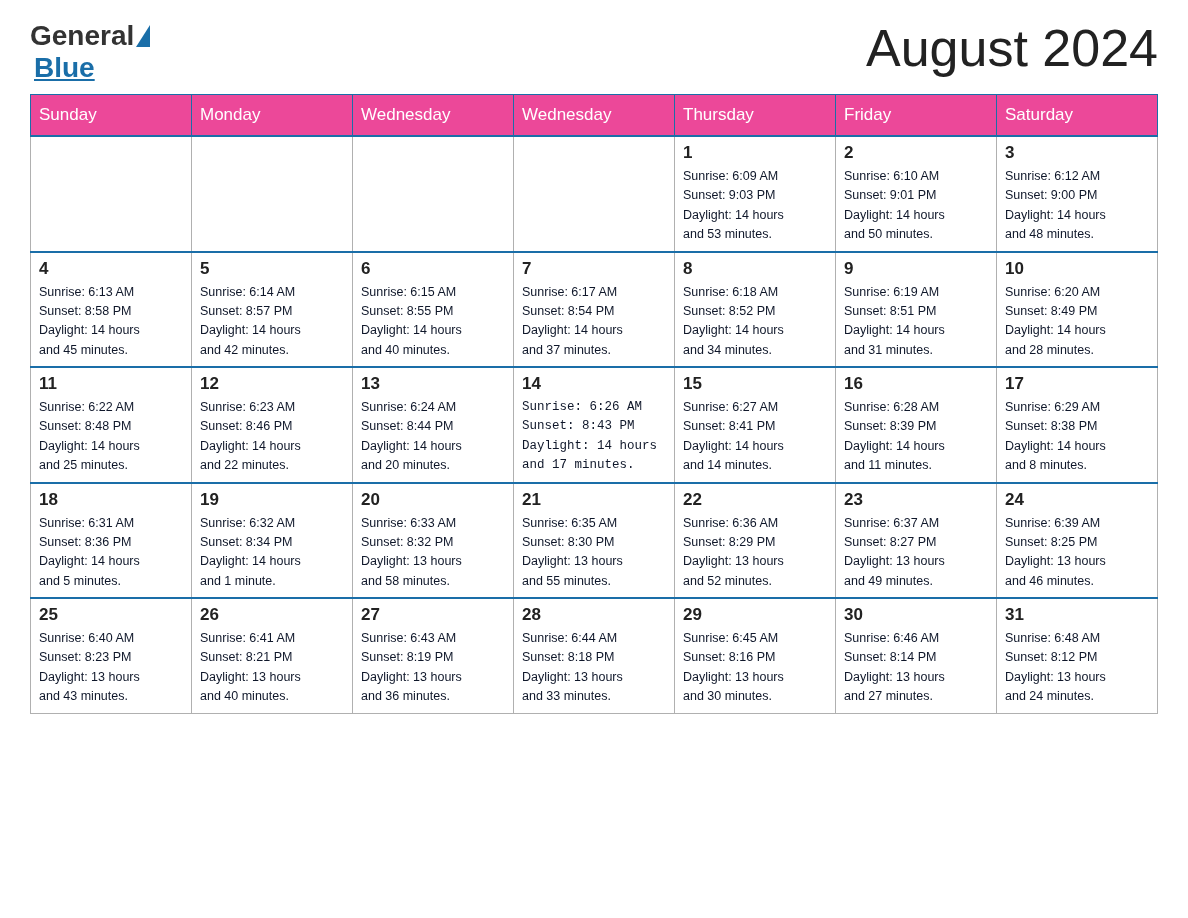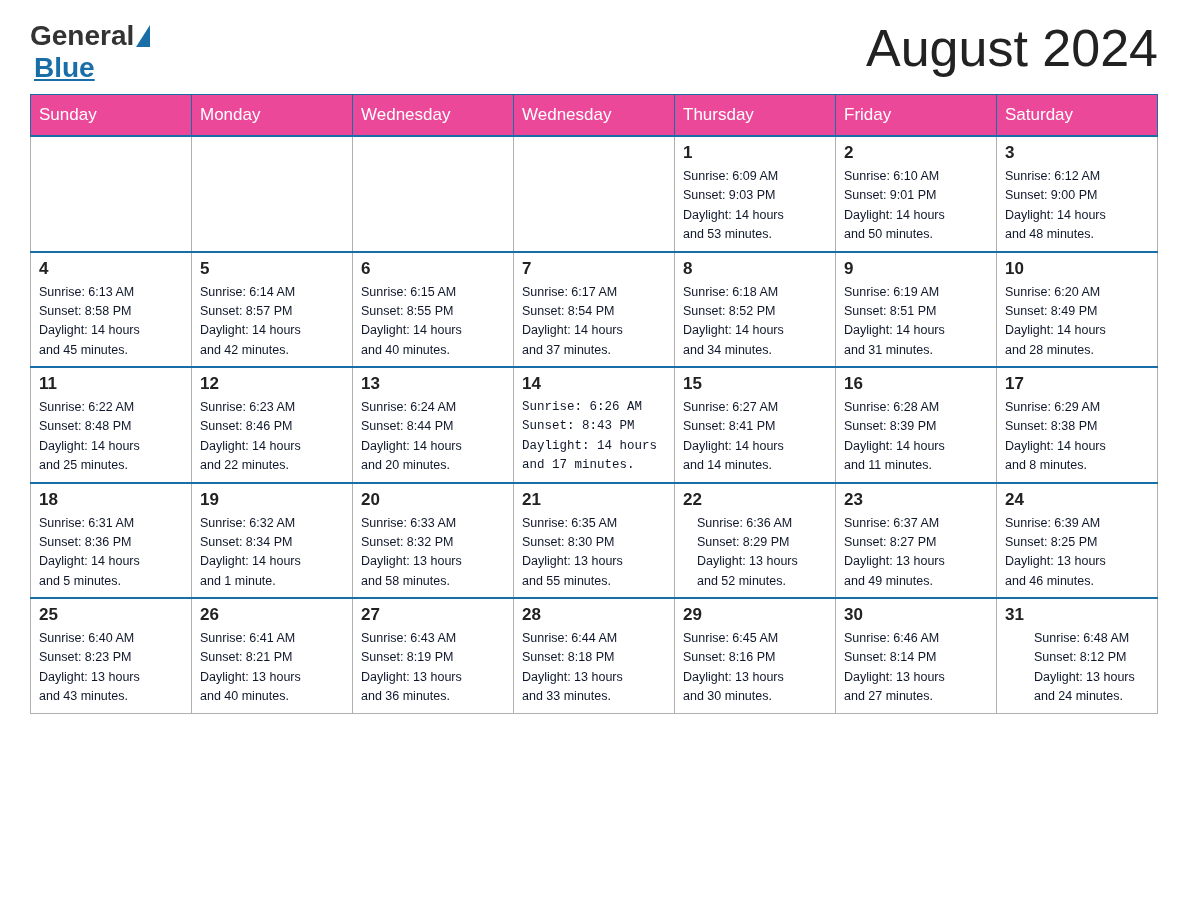--- a/index.html
+++ b/index.html
@@ -283,21 +283,21 @@
         </td>
         <td>
           <div class="day-number">21</div>
           <div class="day-info" style="white-space: pre-line;">Sunrise: 6:35 AM
 Sunset: 8:30 PM
 Daylight: 13 hours
 and 55 minutes.</div>
         </td>
         <td>
           <div class="day-number">22</div>
-          <div class="day-info" style="white-space: pre-line; margin-left: 14px;">Sunrise: 6:36 AM
+          <div class="day-info" style="white-space: pre-line;">Sunrise: 6:36 AM
 Sunset: 8:29 PM
 Daylight: 13 hours
 and 52 minutes.</div>
         </td>
         <td>
           <div class="day-number">23</div>
           <div class="day-info" style="white-space: pre-line;">Sunrise: 6:37 AM
 Sunset: 8:27 PM
 Daylight: 13 hours
 and 49 minutes.</div>
@@ -348,20 +348,20 @@
         </td>
         <td>
           <div class="day-number">30</div>
           <div class="day-info" style="white-space: pre-line;">Sunrise: 6:46 AM
 Sunset: 8:14 PM
 Daylight: 13 hours
 and 27 minutes.</div>
         </td>
         <td>
           <div class="day-number">31</div>
-          <div class="day-info" style="white-space: pre-line; margin-left: 29px;">Sunrise: 6:48 AM
+          <div class="day-info" style="white-space: pre-line;">Sunrise: 6:48 AM
 Sunset: 8:12 PM
 Daylight: 13 hours
 and 24 minutes.</div>
         </td>
       </tr>
     </tbody>
 </table>
 
 </body></html>

